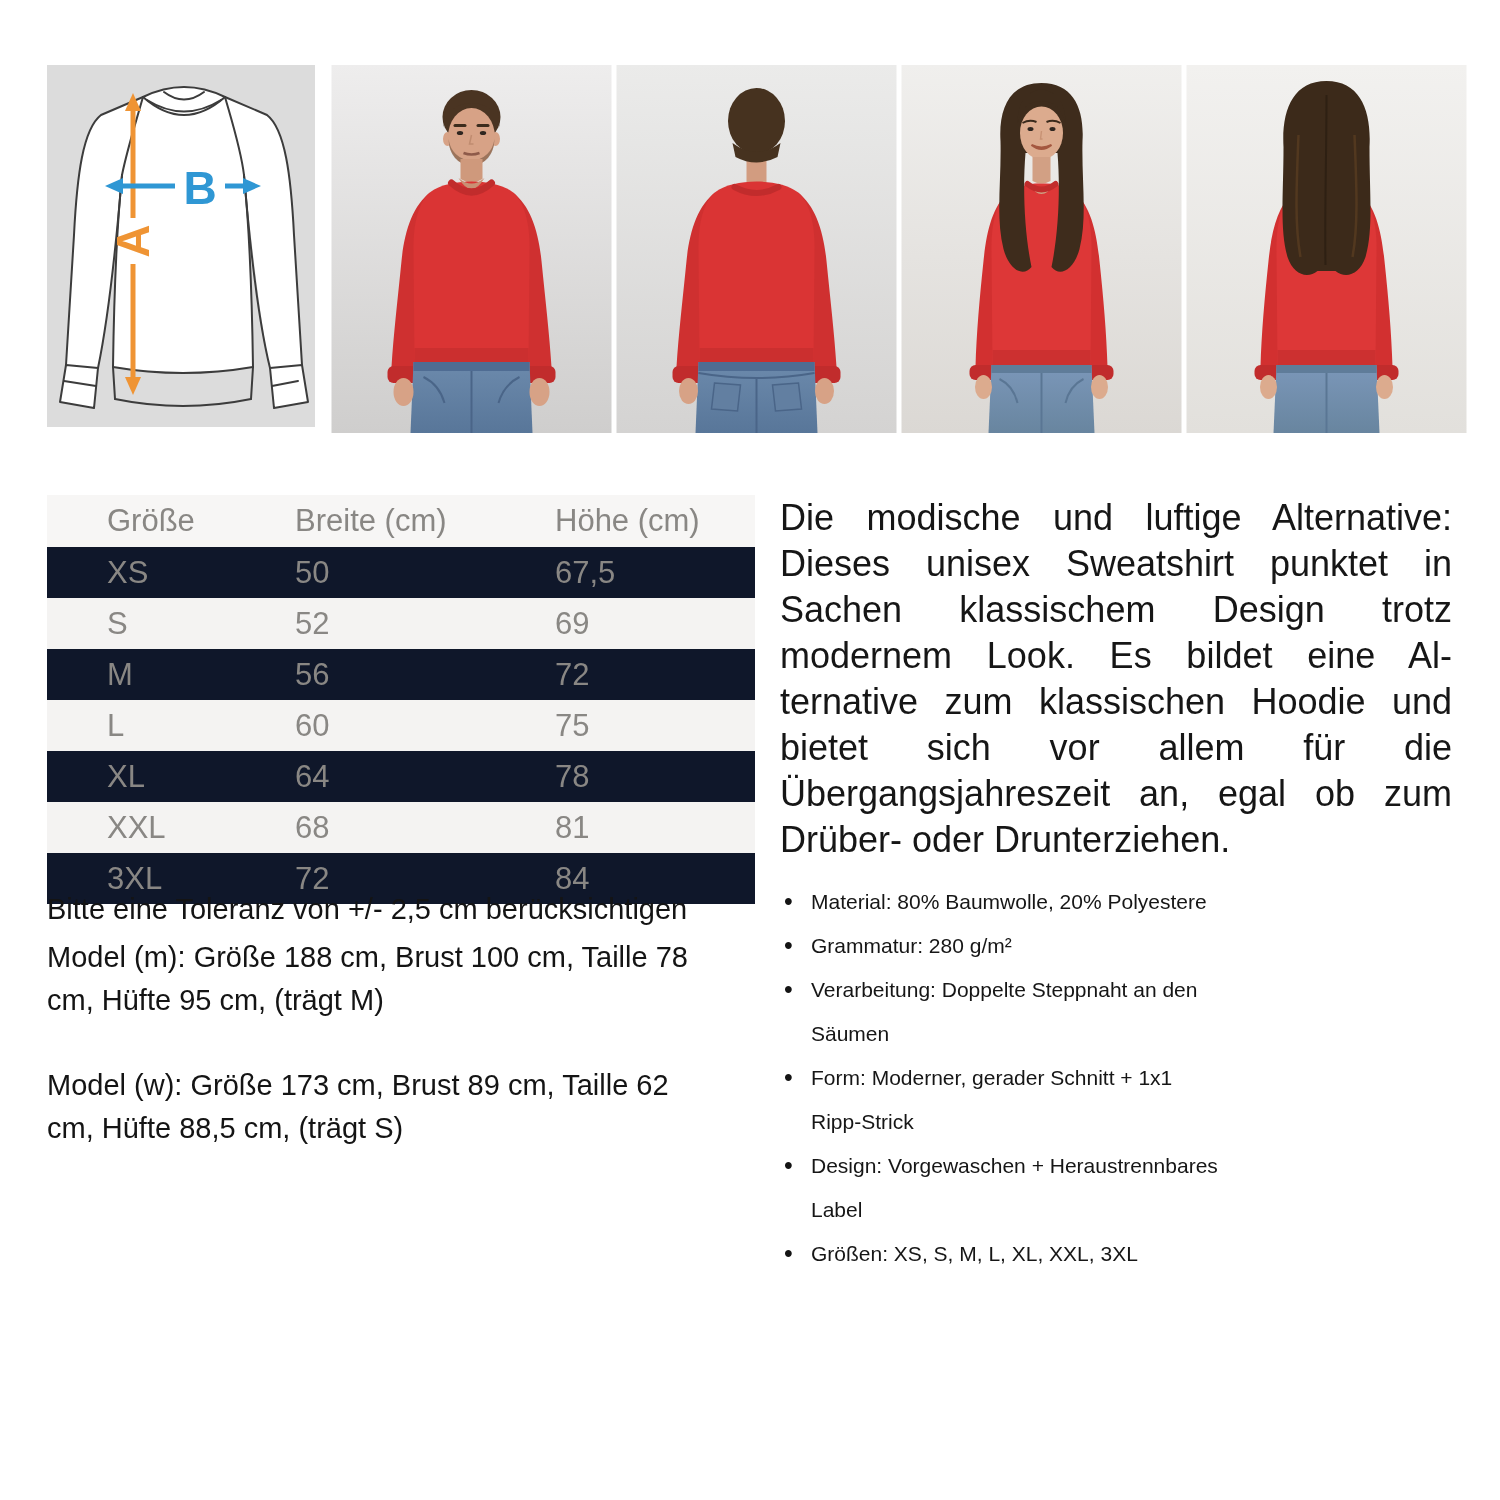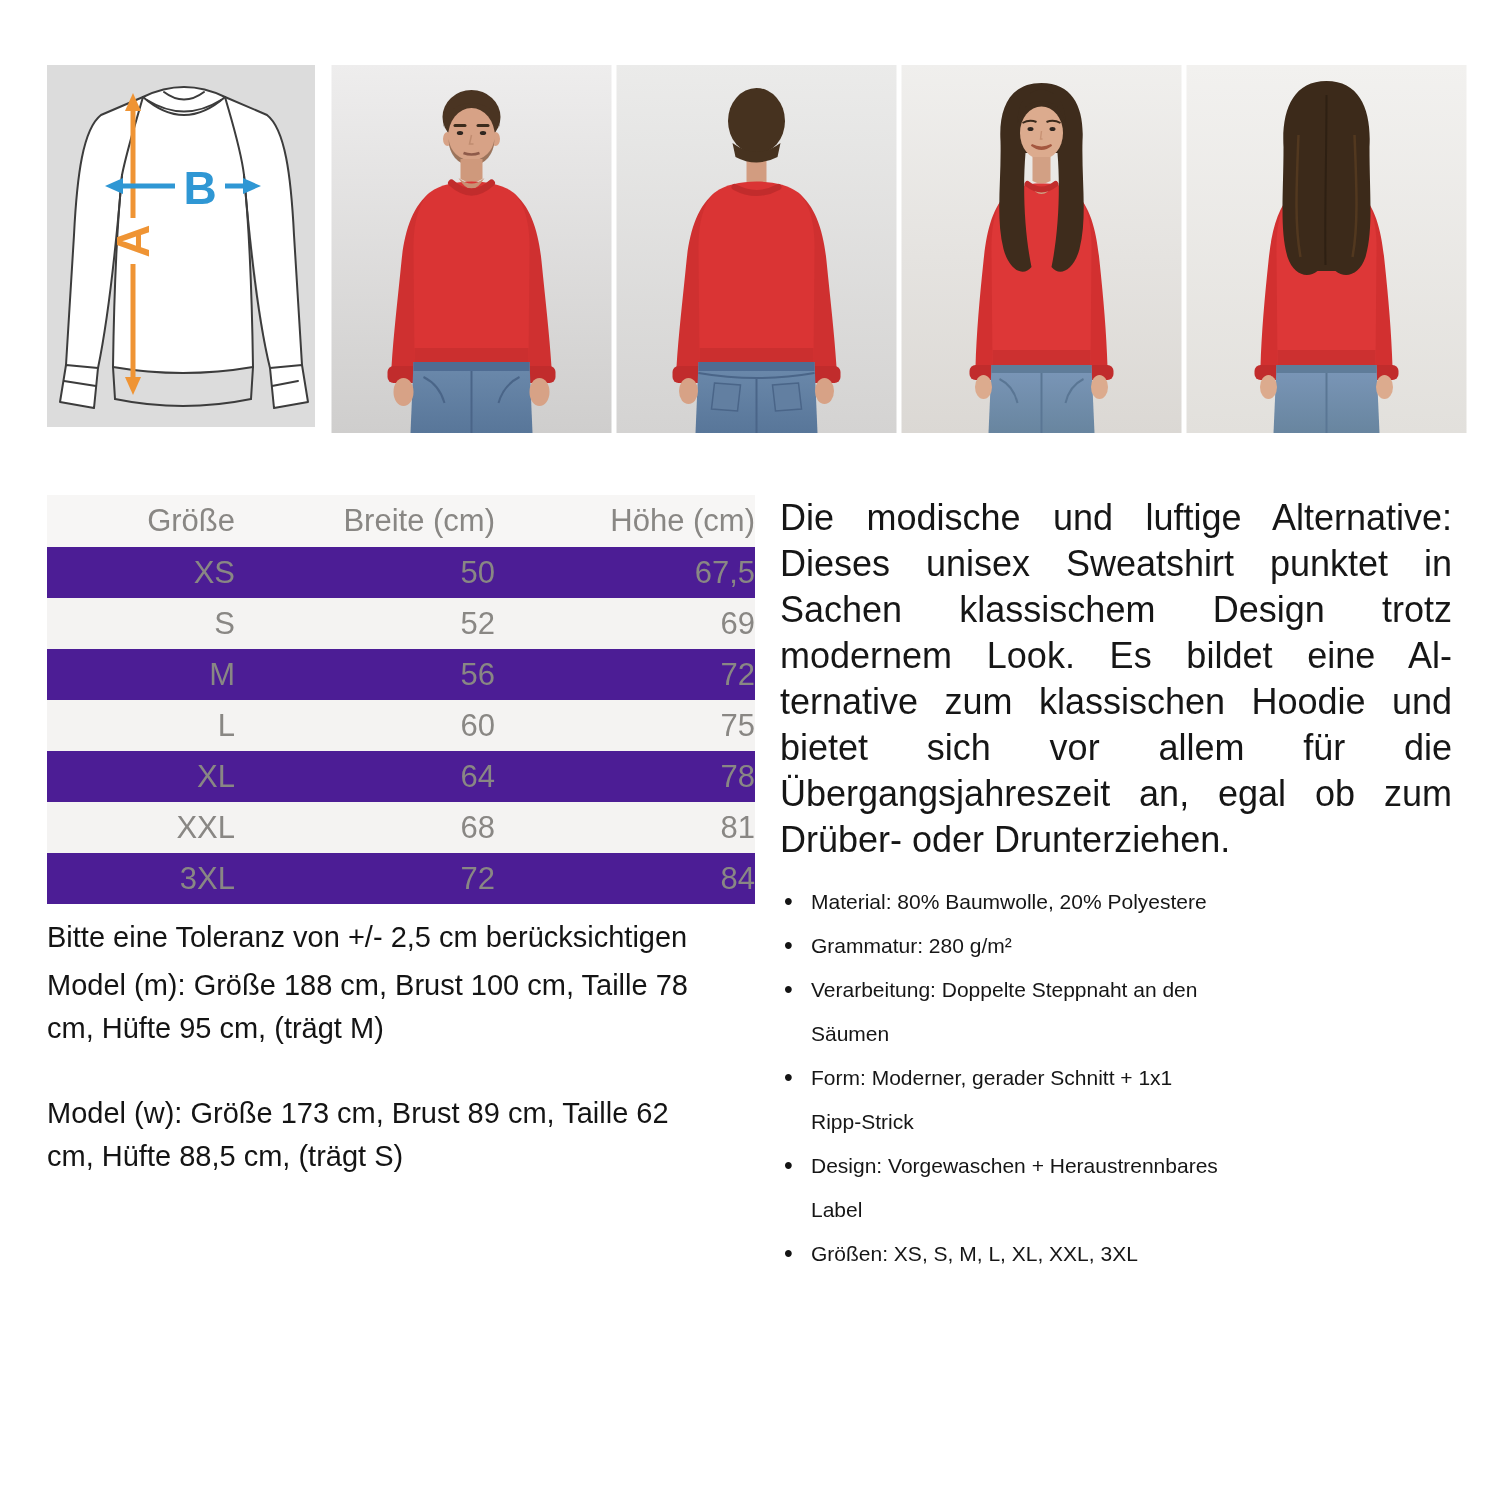--- a/index.html
+++ b/index.html
@@ -13,27 +13,27 @@
   .photo-box { width:281px; height:368px; margin-right:4px; }
   .photo-box svg, .diagram-box svg { display:block; }
 
   
   .size-table { position:absolute; left:47px; top:495px; width:708px; border-collapse:collapse; }
   .size-table td {
     font-size:31px; color:#898784; padding:0 0 0 60px; vertical-align:middle;
   }
   .size-table col.c1 { width:188px; }
   .size-table col.c2 { width:260px; }
-  .size-table tr { height:51px;text-align:right; }
+  .size-table tr { height:51px; }
   .size-table tr.hdr { height:52px; background:#f7f6f5; }
-  .size-table tr.dark { background:#4c1d95; }
+  .size-table tr.dark { background:#0f172a; }
   .size-table tr.light { background:#f4f3f2; }
 
   
-  .notes { position:absolute; left:47px; top:916px; width:712px; font-size:29px; line-height:43px; color:#141414; }
+  .notes { position:absolute; left:47px; top:888px; width:712px; font-size:29px; line-height:43px; color:#141414; }
   .notes p { margin:0; white-space:pre-line; }
   .notes p.model-m { margin-top:5px; }
   .notes p.model-w { margin-top:42px; }
   .notes strong { font-weight:normal; }
 
   
   .description { position:absolute; left:780px; top:495px; width:672px; color:#161616; }
   .description .para {
     margin:0; font-size:36px; line-height:46px; text-align:justify;
     hyphens:manual; -webkit-hyphens:manual;

